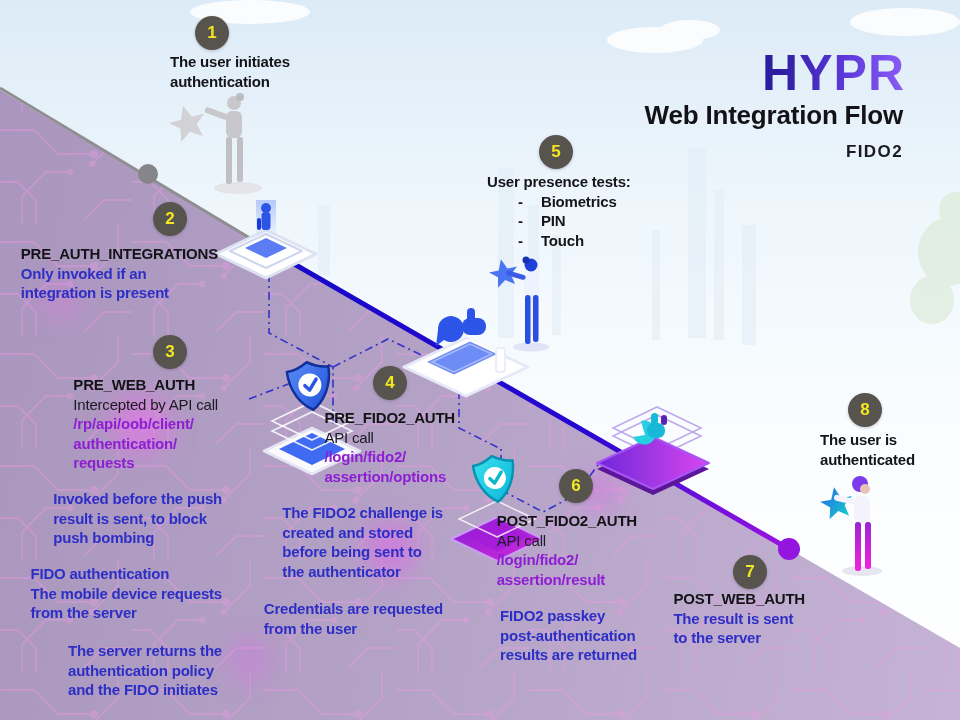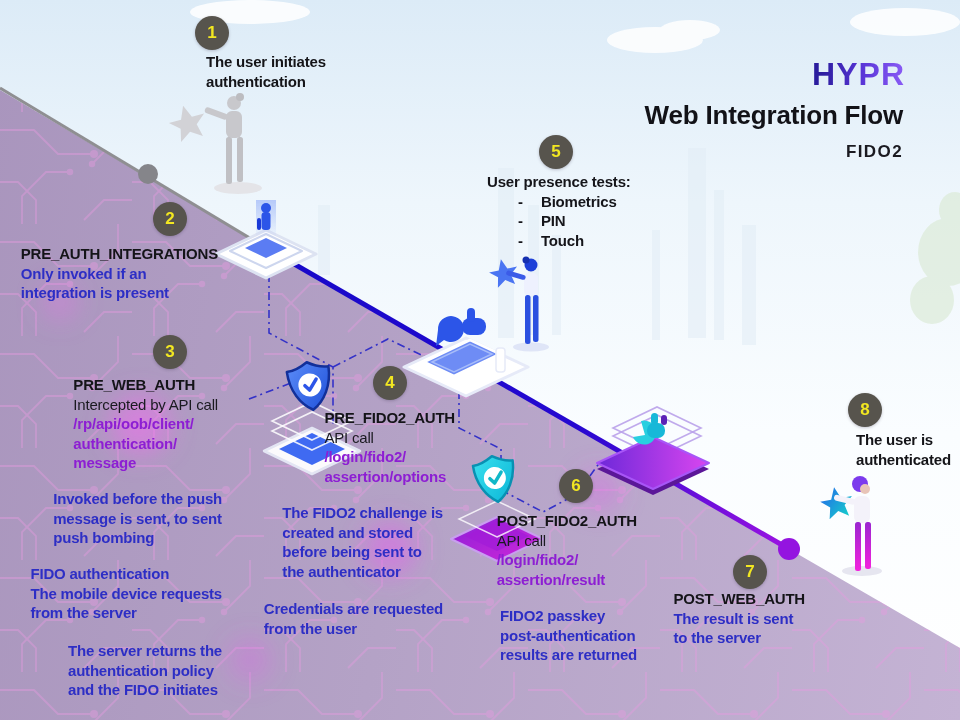--- a/index.html
+++ b/index.html
@@ -17,29 +17,29 @@
     background:linear-gradient(100deg,#a995bd 0%,#b4a2c6 45%,#c4b3d4 100%);
   }
   
   .blk{position:absolute;font-size:15px;line-height:19.5px;color:#15151a;}
   .r{text-align:left;}
   .blk div{white-space:nowrap;}
   .name{font-weight:700;color:#141418;}
   .plain{font-weight:400;color:#1a1a20;}
   .blue{color:#2d2ec5;font-weight:600;}
   .api{color:#8d1ed3;font-weight:700;}
-  .blackline{font-weight:600;color:#141418;margin-left:36px;}
+  .blackline{font-weight:600;color:#141418;}
   .badge{
     position:absolute;width:34px;height:34px;border-radius:50%;
     background:#57544d;color:#f2e721;font-weight:700;font-size:17px;
     display:flex;align-items:center;justify-content:center;letter-spacing:0;
     box-shadow:0 1px 3px rgba(40,30,60,.25);
   }
   .brand{
-    position:absolute;right:55px;top:56px;font-size:32px;font-weight:800;letter-spacing:1px;
+    position:absolute;right:55px;top:44px;font-size:50px;font-weight:800;letter-spacing:1px;
     background:linear-gradient(90deg,#2b1d9e 10%,#5a36d8 55%,#8b5cf6 100%);
     -webkit-background-clip:text;background-clip:text;color:transparent;
   }
   .title{position:absolute;right:57px;top:100px;font-size:26px;font-weight:700;color:#121217;}
   .subtitle{position:absolute;right:57px;top:142px;font-size:17px;font-weight:600;letter-spacing:1.4px;color:#1a1a20;}
   .list-row{display:flex;}
   .list-row .dash{display:inline-block;width:23px;margin-left:31px;font-weight:600;}
   .list-row .lbl{font-weight:600;}
   .heading{font-weight:700;}
 </style>
@@ -282,25 +282,25 @@
     <div class="name">PRE_AUTH_INTEGRATIONS</div>
     <div class="blue">Only invoked if an</div>
     <div class="blue">integration is present</div>
   </div>
 
   <div class="blk r" style="right:742px;top:375px">
     <div class="name">PRE_WEB_AUTH</div>
     <div class="plain">Intercepted by API call</div>
     <div class="api">/rp/api/oob/client/</div>
     <div class="api">authentication/</div>
-    <div class="api">message</div>
+    <div class="api">requests</div>
   </div>
   <div class="blk r" style="right:738px;top:489px">
     <div class="blue">Invoked before the push</div>
-    <div class="blue">message is sent, to sent</div>
+    <div class="blue">result is sent, to block</div>
     <div class="blue">push bombing</div>
   </div>
   <div class="blk r" style="right:738px;top:564px">
     <div class="blue">FIDO authentication</div>
     <div class="blue">The mobile device requests</div>
     <div class="blue">from the server</div>
   </div>
   <div class="blk r" style="right:738px;top:641px">
     <div class="blue">The server returns the</div>
     <div class="blue">authentication policy</div>

